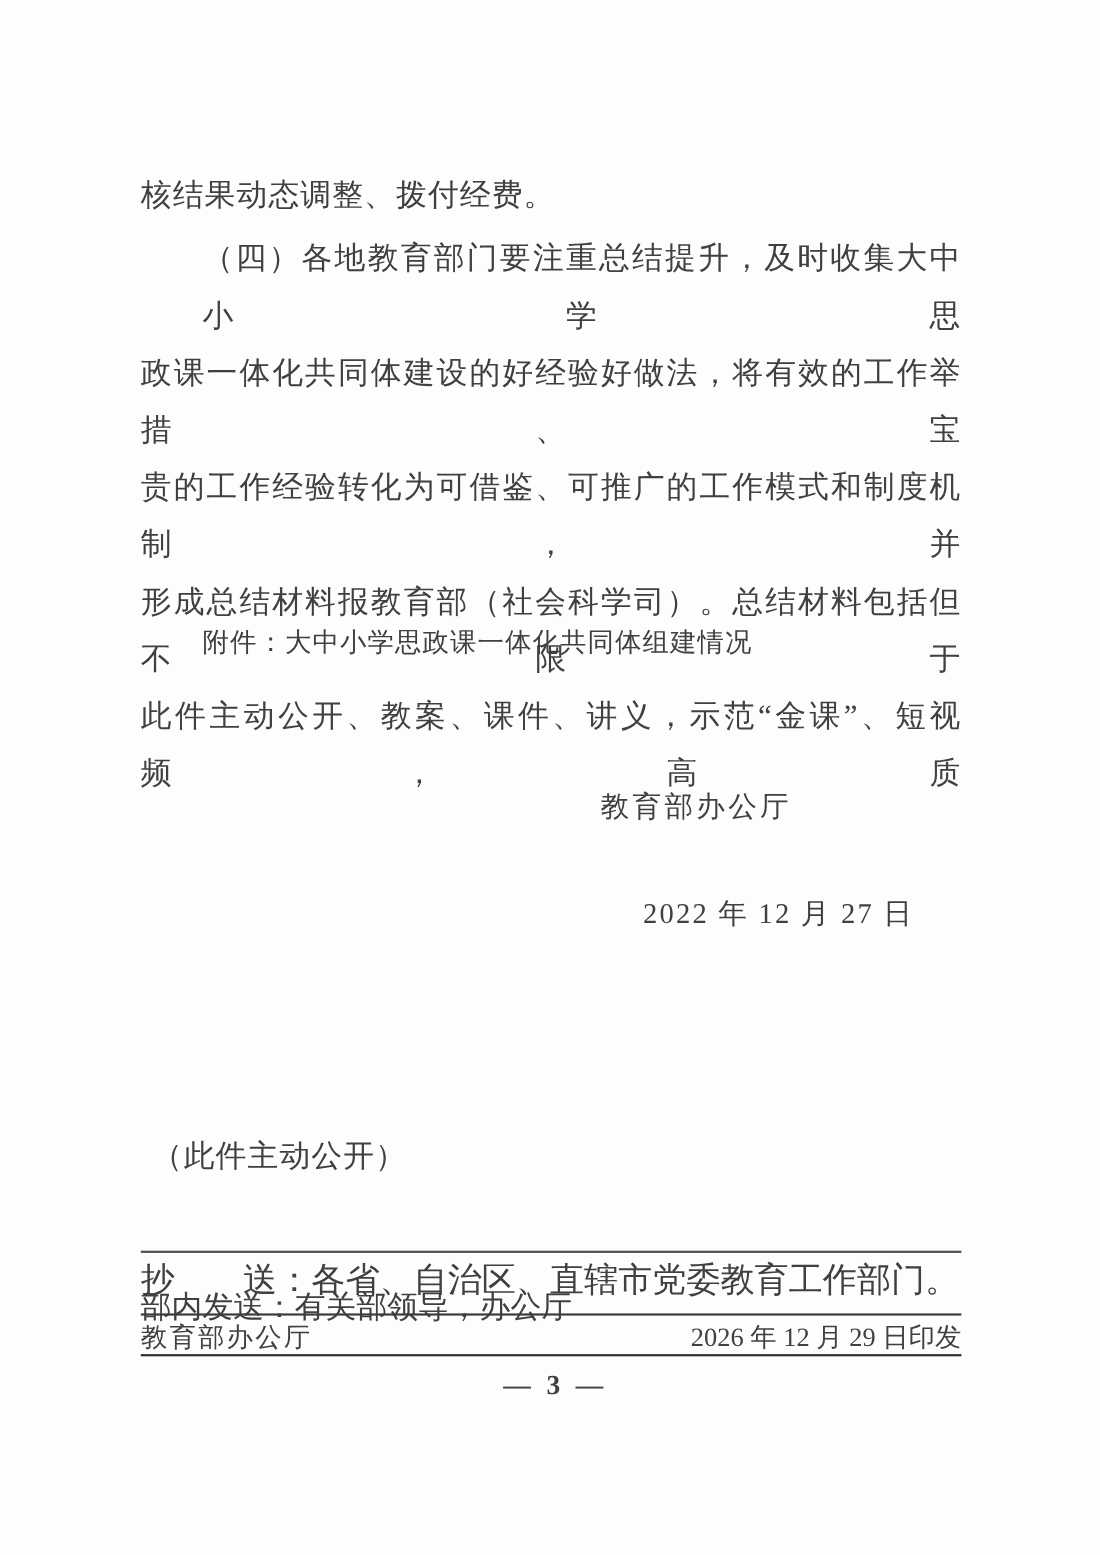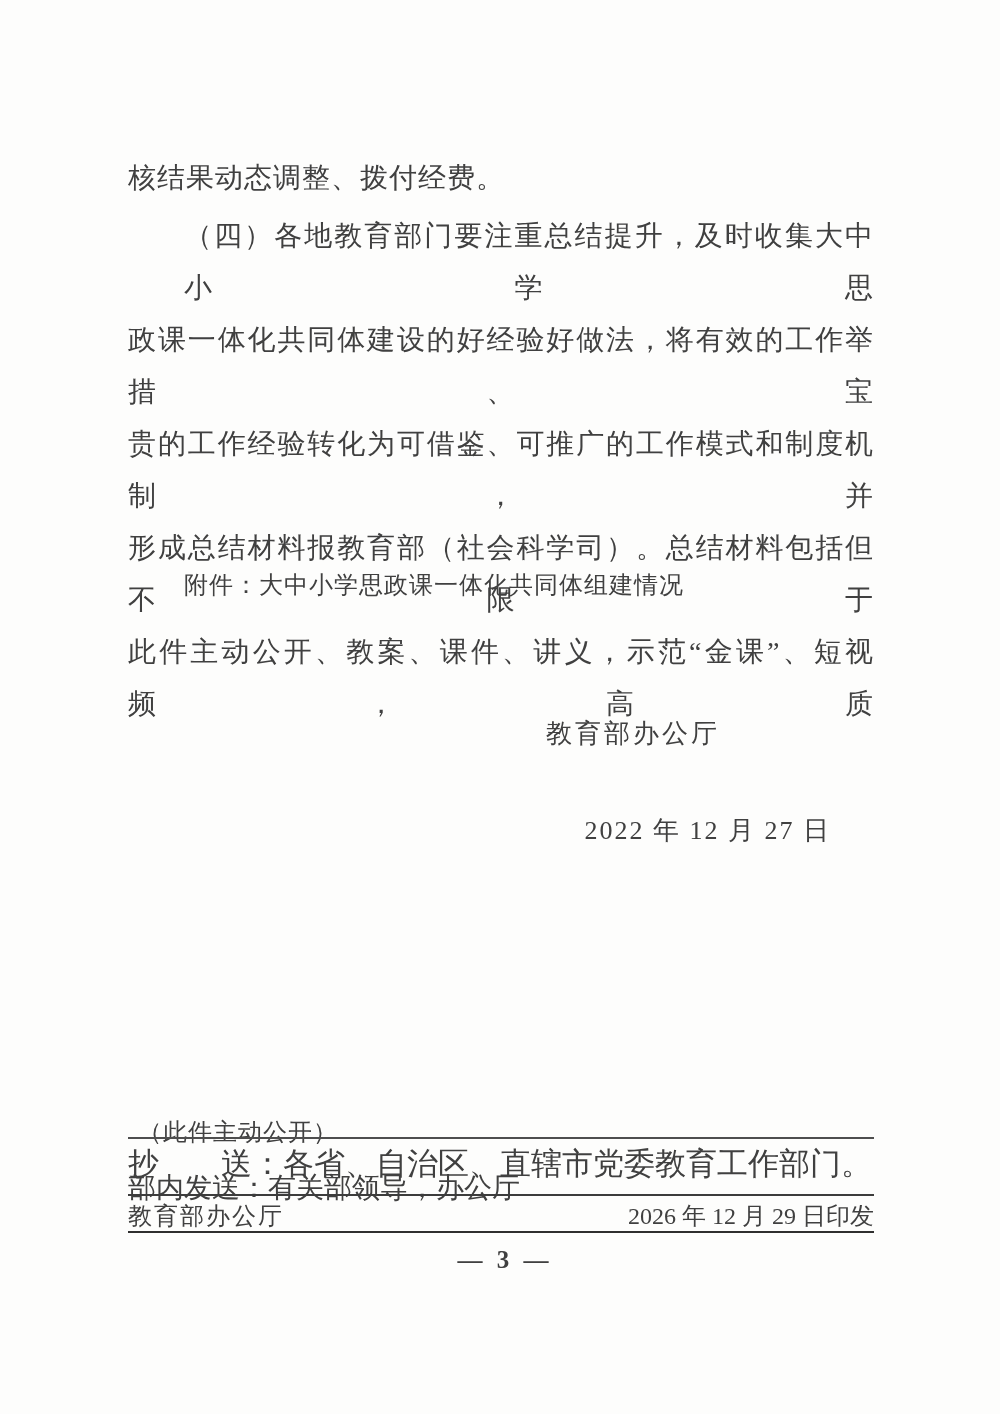--- a/index.html
+++ b/index.html
@@ -62,22 +62,22 @@
     text-align: right;
     font-size: 26px;
     letter-spacing: 2px;
     margin-top: 43px;
   }
 
   
   .disclosure {
     position: absolute;
     left: 138px;
-    top: 1116px;
-    font-size: 24px;
+    top: 1032px;
+    font-size: 28px;
     letter-spacing: 1px;
   }
   .rule {
     position: absolute;
     left: 128px;
     width: 746px;
     height: 2px;
     background: #4e4e4e;
   }
   .rule-1 { top: 1137px; }

